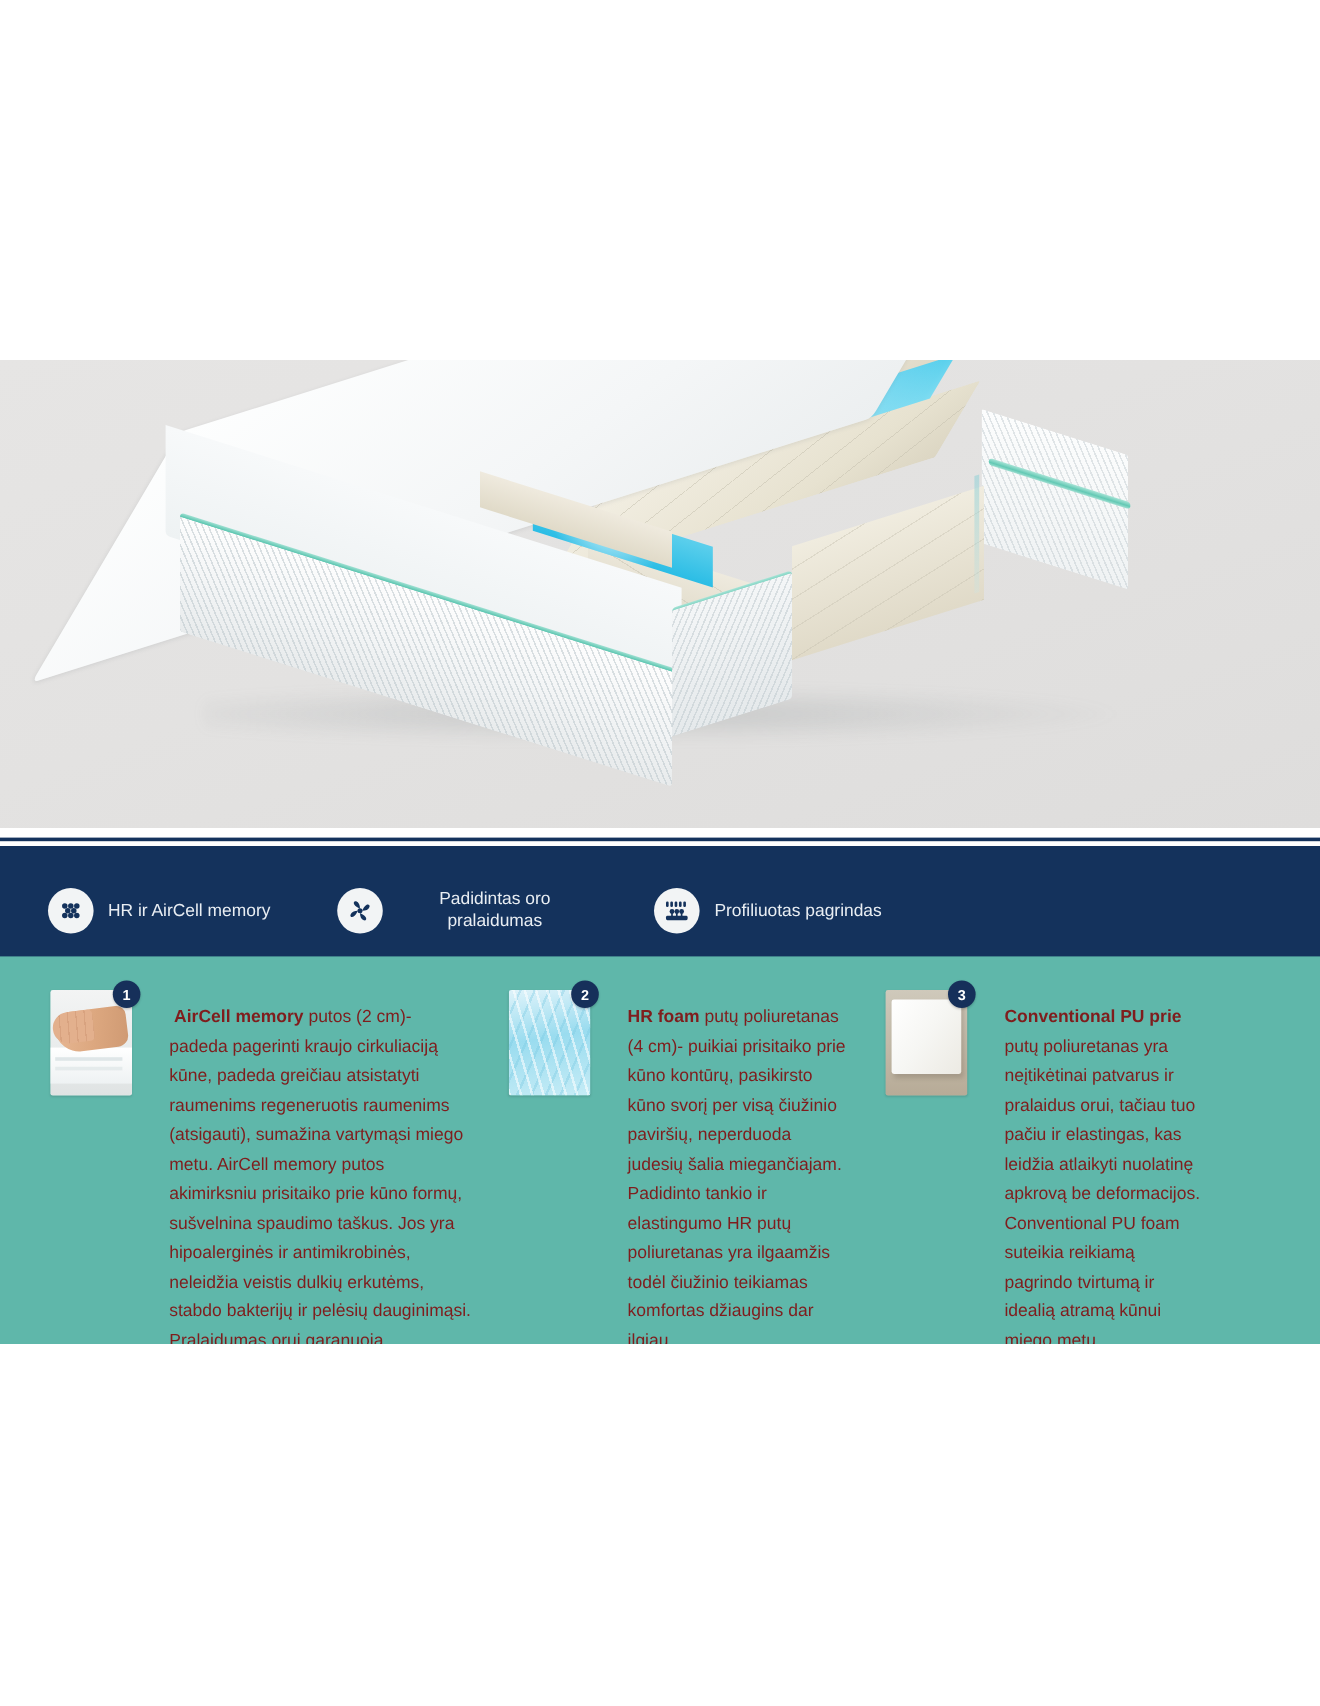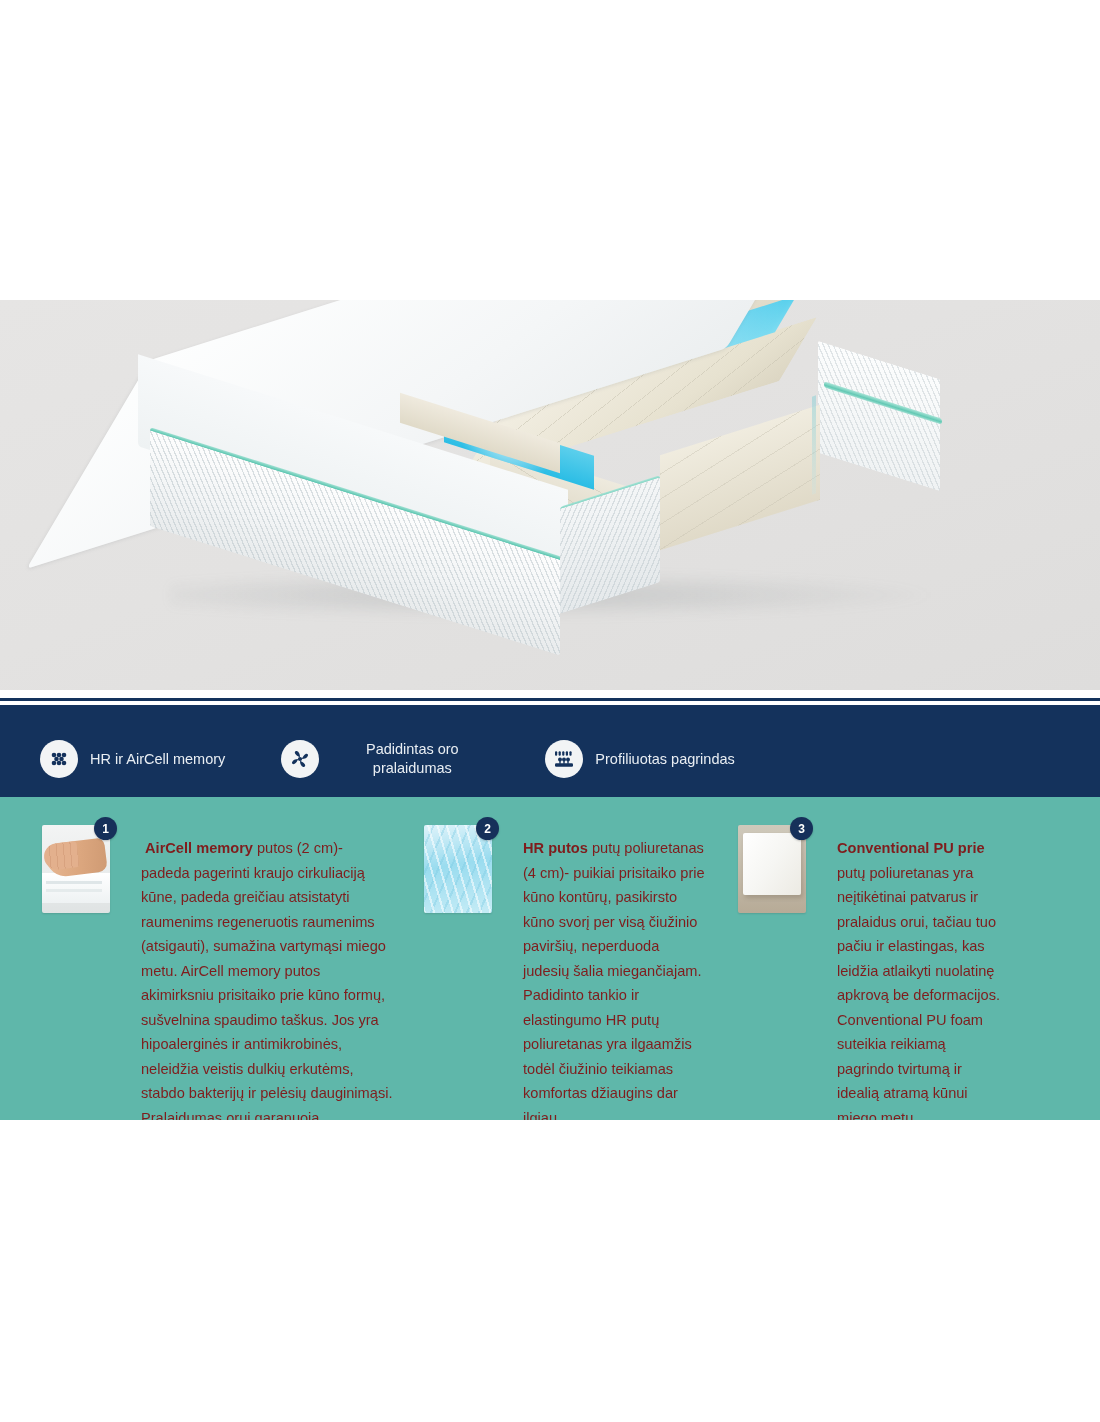--- a/index.html
+++ b/index.html
@@ -345,21 +345,21 @@
         <div class="txtwrap">
           <div class="num">1</div>
           <p class="ptxt">&nbsp;<b>AirCell memory</b><span> putos (2 cm)- padeda pagerinti kraujo cirkuliaciją kūne, padeda greičiau atsistatyti raumenims regeneruotis raumenims (atsigauti), sumažina vartymąsi miego metu. AirCell memory putos akimirksniu prisitaiko prie kūno formų, sušvelnina spaudimo taškus. Jos yra hipoalerginės ir antimikrobinės, neleidžia veistis dulkių erkutėms, stabdo bakterijų ir pelėsių dauginimąsi. Pralaidumas orui garanuoja komfortišką miego aplinką ištisus metus.</span></p>
         </div>
       </div>
 
       <div class="col c2">
         <div class="thumb t2"></div>
         <div class="txtwrap">
           <div class="num">2</div>
-          <p class="ptxt"><b>HR putos</b><span> putų poliuretanas (4 cm)- puikiai prisitaiko prie kūno kontūrų, pasikirsto kūno svorį per visą čiužinio paviršių, neperduoda judesių šalia miegančiajam. Padidinto tankio ir elastingumo HR putų  poliuretanas yra ilgaamžis todėl čiužinio teikiamas komfortas džiaugins dar ilgiau.</span></p>
+          <p class="ptxt"><b>HR foam</b><span> putų poliuretanas (4 cm)- puikiai prisitaiko prie kūno kontūrų, pasikirsto kūno svorį per visą čiužinio paviršių, neperduoda judesių šalia miegančiajam. Padidinto tankio ir elastingumo HR putų  poliuretanas yra ilgaamžis todėl čiužinio teikiamas komfortas džiaugins dar ilgiau.</span></p>
         </div>
       </div>
 
       <div class="col c3">
         <div class="thumb t3">
           <div class="block"></div>
         </div>
         <div class="txtwrap">
           <div class="num">3</div>
           <p class="ptxt"><b>Conventional PU prie</b><span> putų poliuretanas yra neįtikėtinai patvarus ir pralaidus orui, tačiau tuo pačiu ir elastingas, kas leidžia atlaikyti nuolatinę apkrovą be deformacijos. Conventional PU foam suteikia reikiamą pagrindo tvirtumą ir idealią atramą kūnui miego metu.</span></p>

